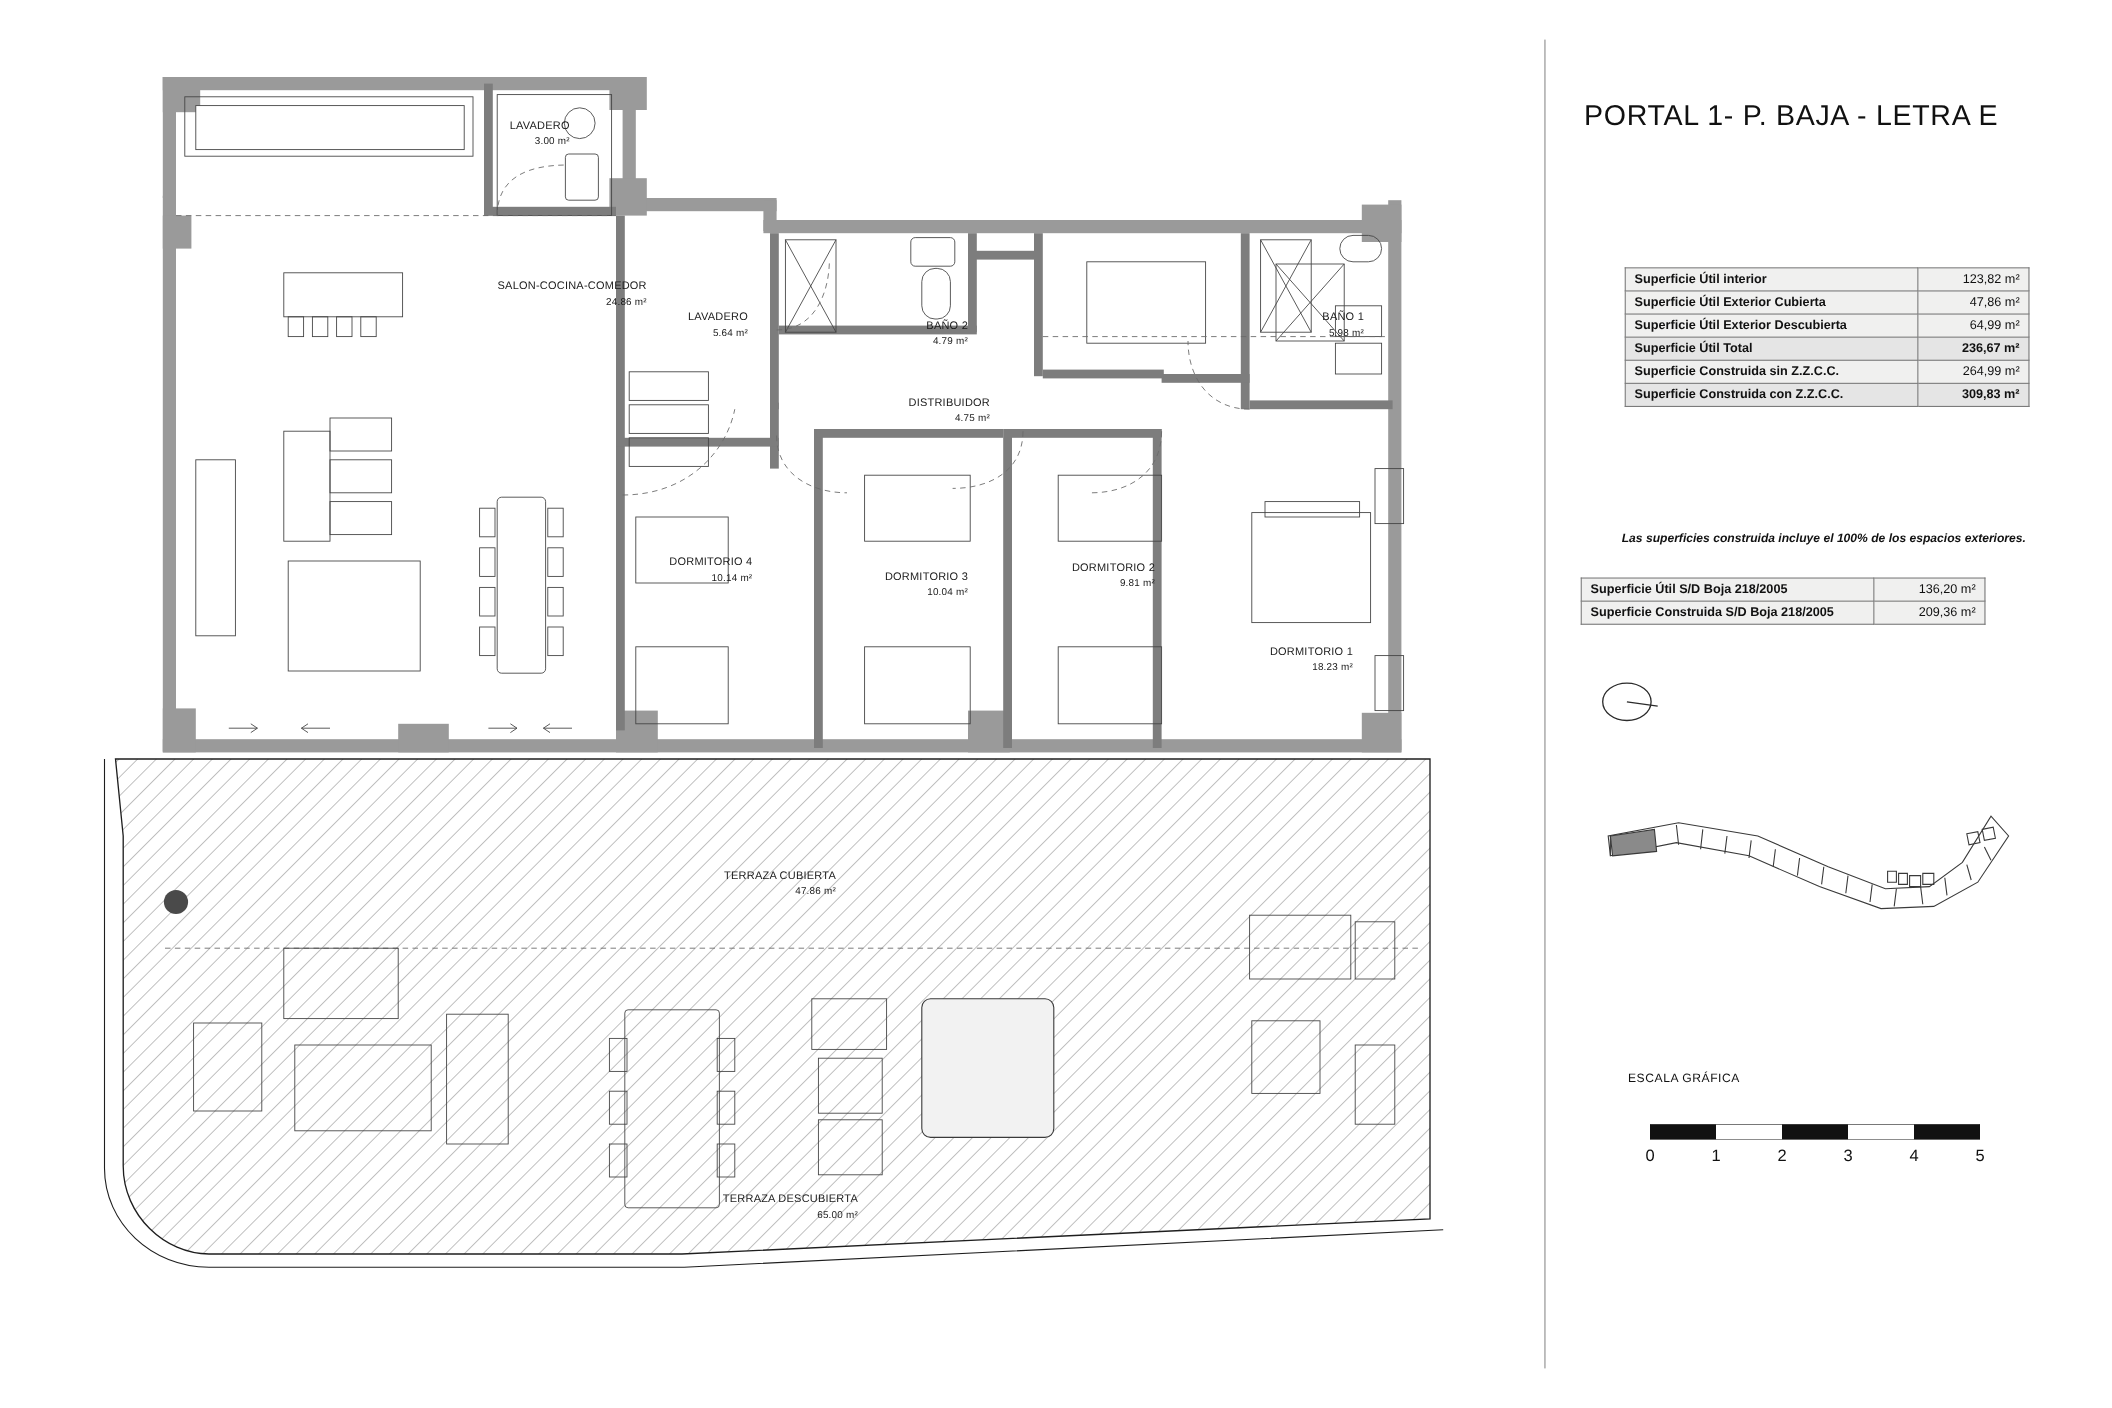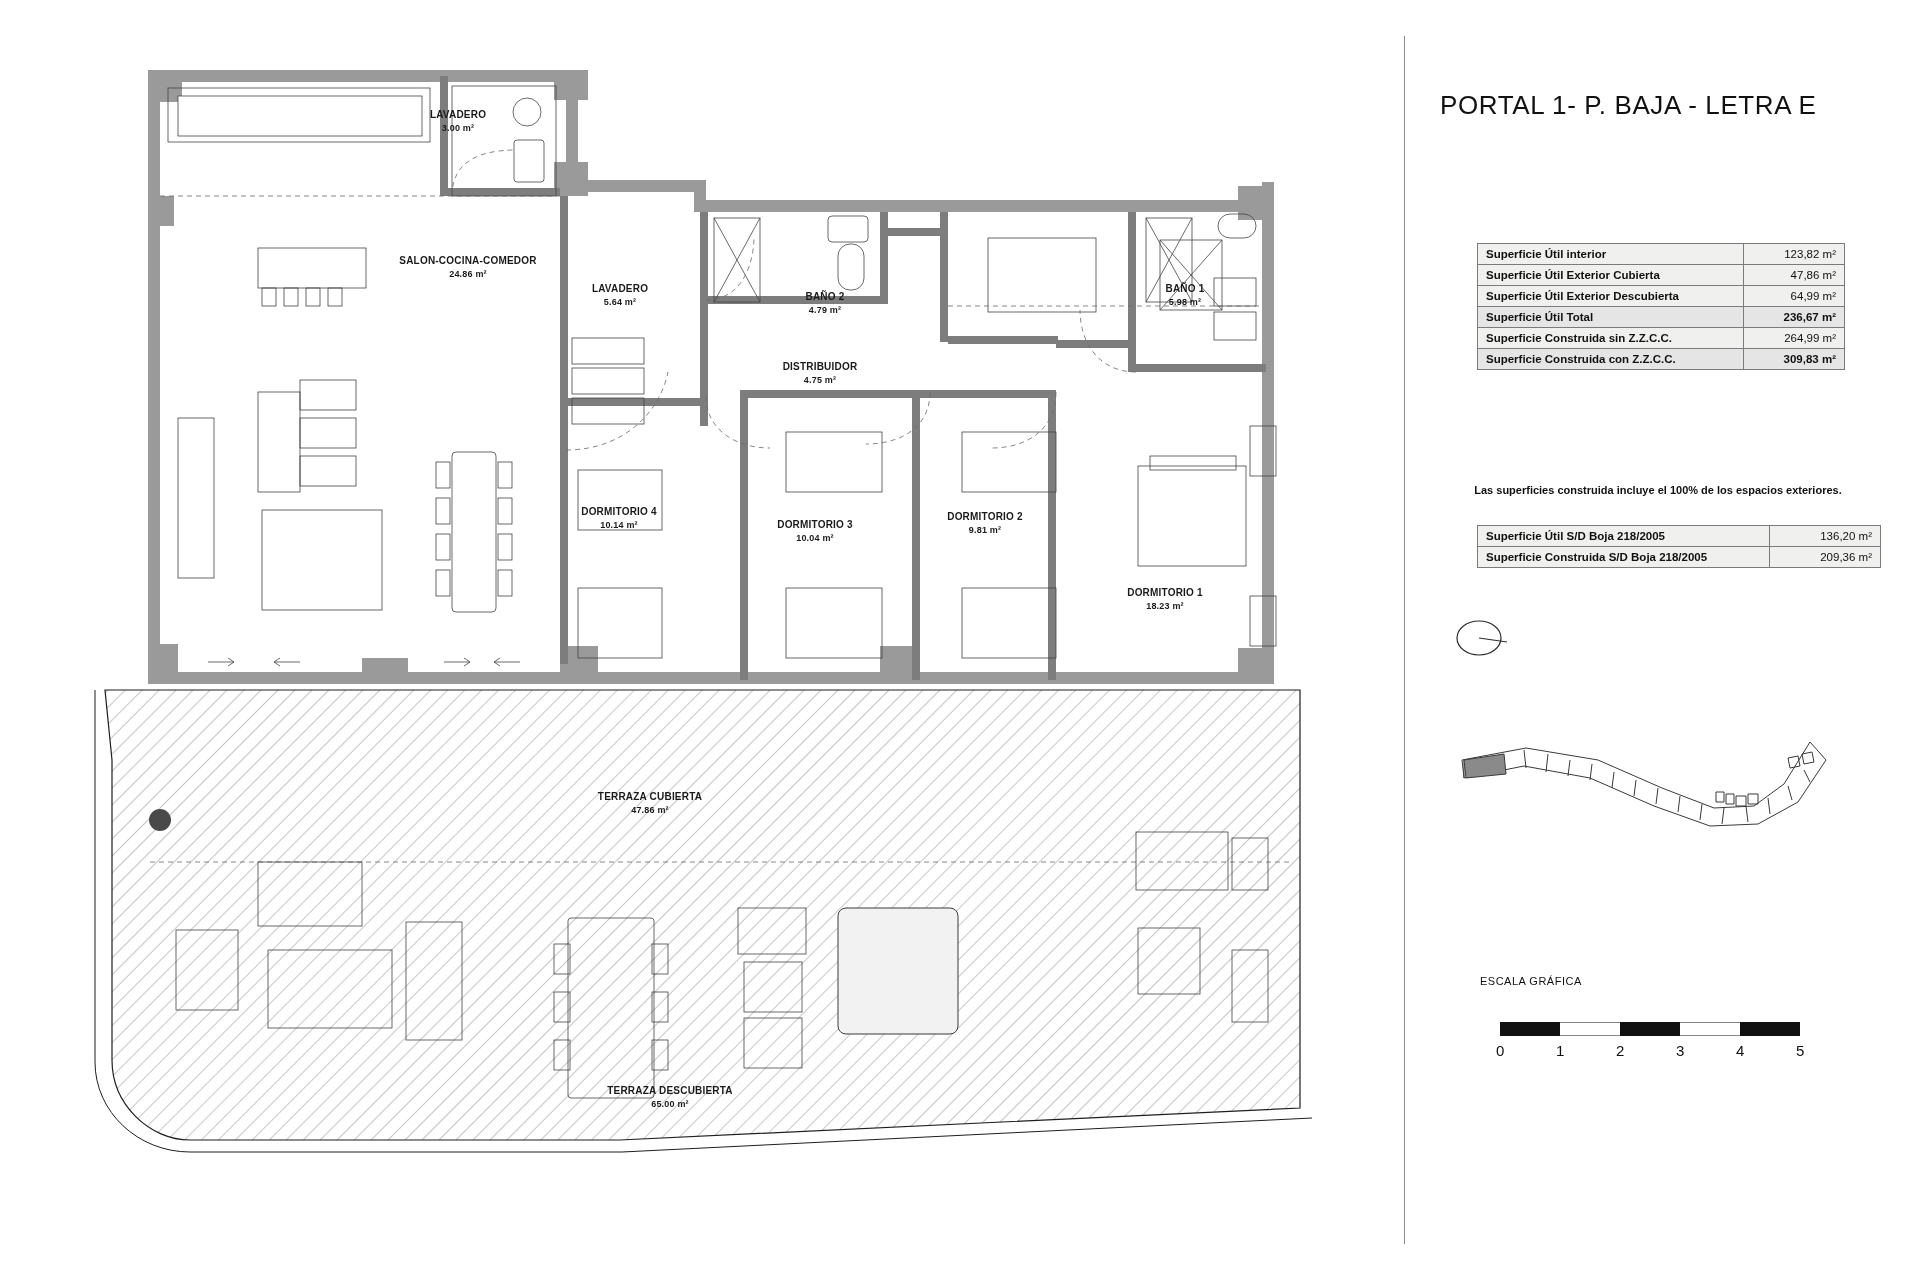--- a/index.html
+++ b/index.html
@@ -1,35 +1,35 @@
 <!DOCTYPE html>
 <html><head>
 <meta charset="utf-8">
 <style>
   html,body{margin:0;padding:0;background:#ffffff;}
   body{width:1920px;height:1280px;position:relative;font-family:"Liberation Sans",sans-serif;color:#111;overflow:hidden;}
 
   
   .abs{position:absolute;text-align:right;}
-  .lbl{font-size:10px;color:#1a1a1a;text-align:center;line-height:1.35;letter-spacing:.2px;font-weight:bold;}
+  .lbl{font-size:10px;color:#1a1a1a;line-height:1.35;letter-spacing:.2px;}
   .lbl .a{font-size:9px;}
 
   
   #vdiv{left:1404px;top:36px;width:1px;height:1208px;background:#8c8c8c;}
 
   
   #title{left:1440px;top:90px;font-size:26px;letter-spacing:.6px;color:#111;font-weight:400;}
 
   .tbl{border-collapse:collapse;position:absolute;}
   .tbl td{border:1px solid #7b7b7b;font-size:11.5px;padding:4px 8px;color:#111;background:#f0f0ef;}
   .tbl td.val{text-align:right;width:78px;background:#f0f0ef;margin-left:39px;}
   .tbl tr.dark td{background:#e5e5e5;font-weight:bold;}
   .tbl td.k{font-weight:bold;width:232px;}
 
-  #note{left:1443px;top:484px;width:430px;font-size:11px;font-weight:bold;text-align:center;color:#111;}
+  #note{left:1443px;top:484px;width:430px;font-size:11px;font-weight:bold;text-align:center;color:#111;font-style:italic;}
 
   #compass{left:1455px;top:618px;width:56px;height:40px;}
 
   
   #site{left:1458px;top:730px;width:390px;height:130px;}
 
   #escala-label{left:1480px;top:975px;font-size:11px;letter-spacing:.5px;color:#111;}
   #scalebar{left:1500px;top:1022px;width:300px;height:14px;}
   #scalenums{left:1484px;top:1042px;width:330px;}
   #scalenums span{position:absolute;font-size:15px;color:#111;}
@@ -296,21 +296,21 @@
   </tr>
   <tr class="dark">
     <td class="k">Superficie Construida con Z.Z.C.C.</td>
     <td class="val">309,83  m²</td>
   </tr>
 </tbody>
   </table>
 
 <div id="note" class="abs">Las superficies construida incluye el 100% de los espacios exteriores.</div>
 
-<table class="tbl" id="boja-table" style="left:1477px;top:525px;width:404px;">
+<table class="tbl" id="boja-table" style="left:1437px;top:525px;width:368px;">
   <tbody>
       <tr>
     <td class="k">Superficie Útil S/D Boja 218/2005</td>
     <td class="val">136,20 m²</td>
   </tr>
   <tr>
     <td class="k">Superficie Construida S/D Boja 218/2005</td>
     <td class="val">209,36  m²</td>
   </tr>
 </tbody>

